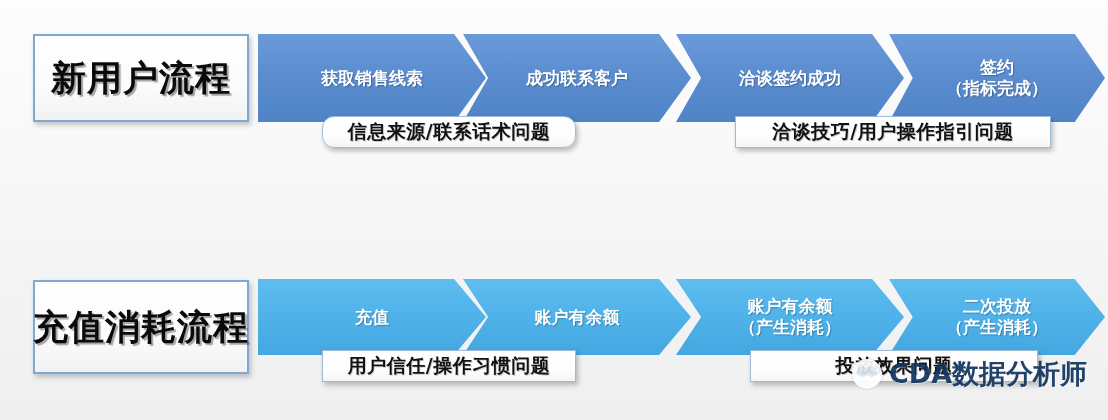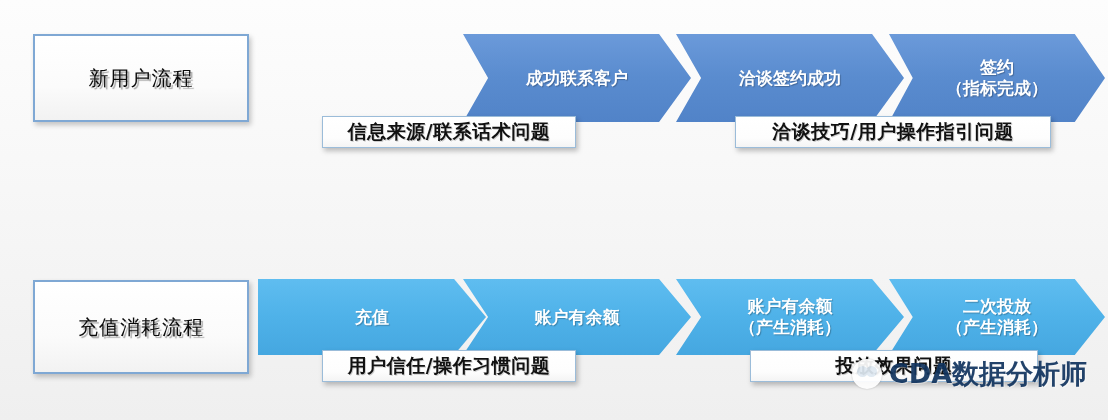--- a/index.html
+++ b/index.html
@@ -22,22 +22,22 @@
   .row-label {
     position: absolute;
     display: flex;
     align-items: center;
     justify-content: center;
     background: linear-gradient(180deg, #ffffff 0%, #fbfbfb 60%, #f2f2f2 100%);
     border: 2px solid #7fa8d4;
     box-shadow: 2px 3px 5px rgba(0,0,0,0.22);
   }
   .row-label span {
-    font-weight: normal;
-    font-size: 20px;
+    font-weight: bold;
+    font-size: 35px;
     color: #0a0a0a;
     letter-spacing: 1px;
     text-shadow: 2px 2px 1px rgba(0,0,0,0.35);
     white-space: nowrap;
   }
 
   #label-row1 { left: 33px; top: 34px;  width: 216px; height: 88px; }
   #label-row2 { left: 33px; top: 280px; width: 216px; height: 94px; }
 
   
@@ -138,35 +138,38 @@
 </style>
 </head>
 <body>
 
 <div id="canvas">
 
   <div class="row-label" id="label-row1">
     <span>新用户流程</span>
   </div>
 
+  <div class="chev row1 shape-head" style="left:258px; top:34px; width:228px; height:88px;">
+    <div class="line">获取销售线索</div>
+  </div>
 
   <div class="chev row1 shape-notch" style="left:463px; top:34px; width:228px; height:88px;">
     <div class="line">成功联系客户</div>
   </div>
 
   <div class="chev row1 shape-notch" style="left:676px; top:34px; width:228px; height:88px;">
     <div class="line">洽谈签约成功</div>
   </div>
 
   <div class="chev row1 shape-notch" style="left:889px; top:34px; width:216px; height:88px;">
     <div class="line">签约</div>
     <div class="line">（指标完成）</div>
   </div>
 
-  <div class="callout" style="left:322px; top:116px; width:254px; height:32px;">
+  <div class="callout" style="left:322px; top:116px; width:254px; height:32px;border-radius:12px;">
     <span>信息来源/联系话术问题</span>
   </div>
 
   <div class="callout" style="left:735px; top:116px; width:316px; height:32px;">
     <span>洽谈技巧/用户操作指引问题</span>
   </div>
 
   <div class="row-label" id="label-row2">
     <span>充值消耗流程</span>
   </div>

